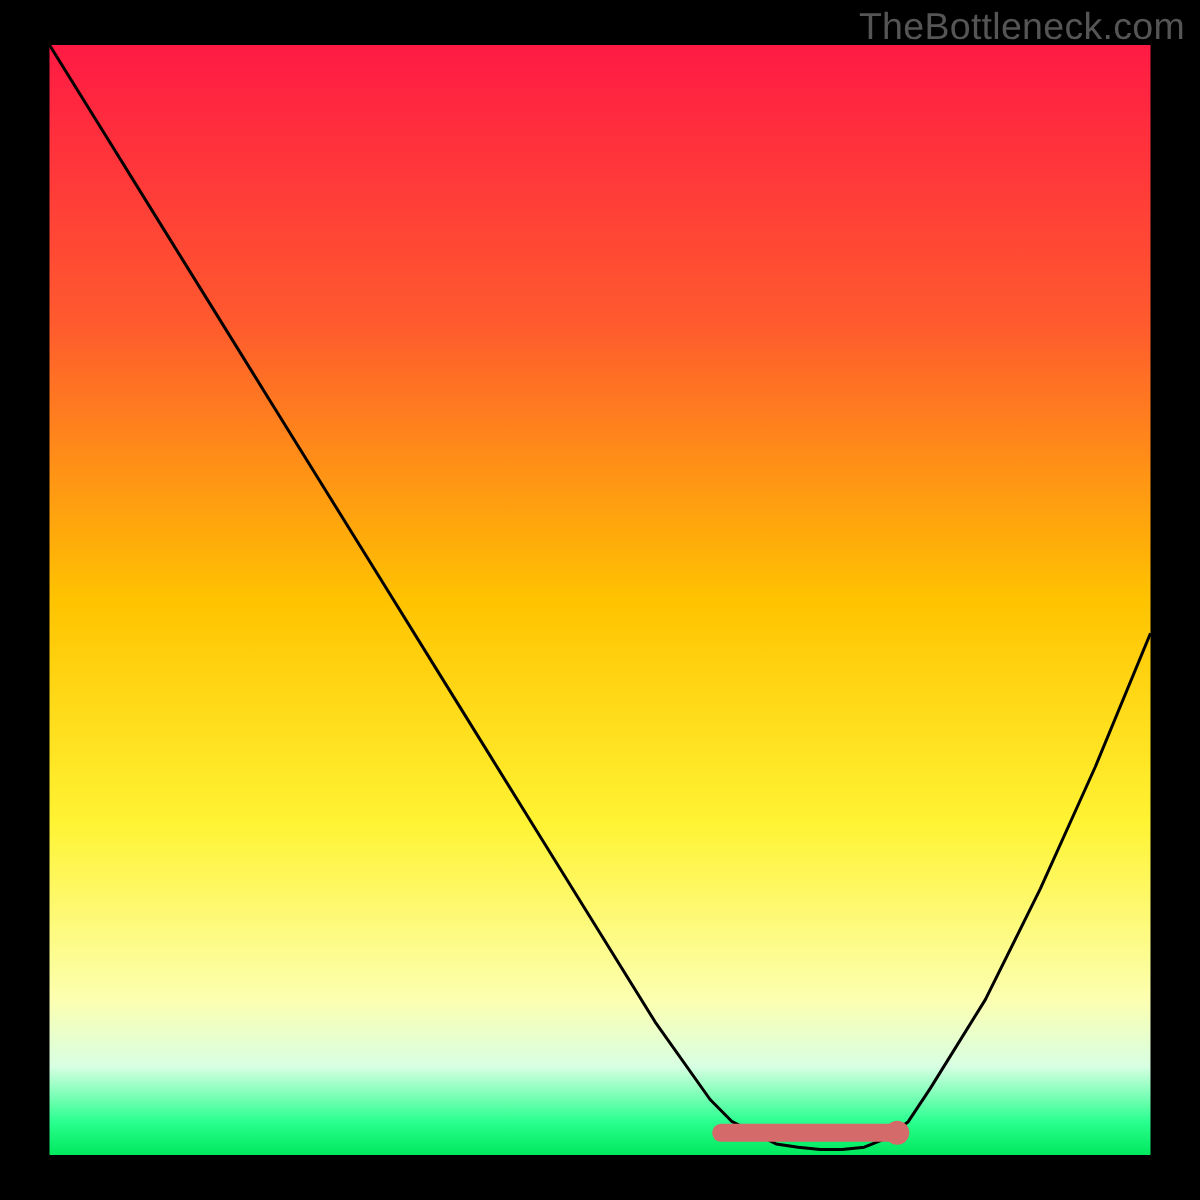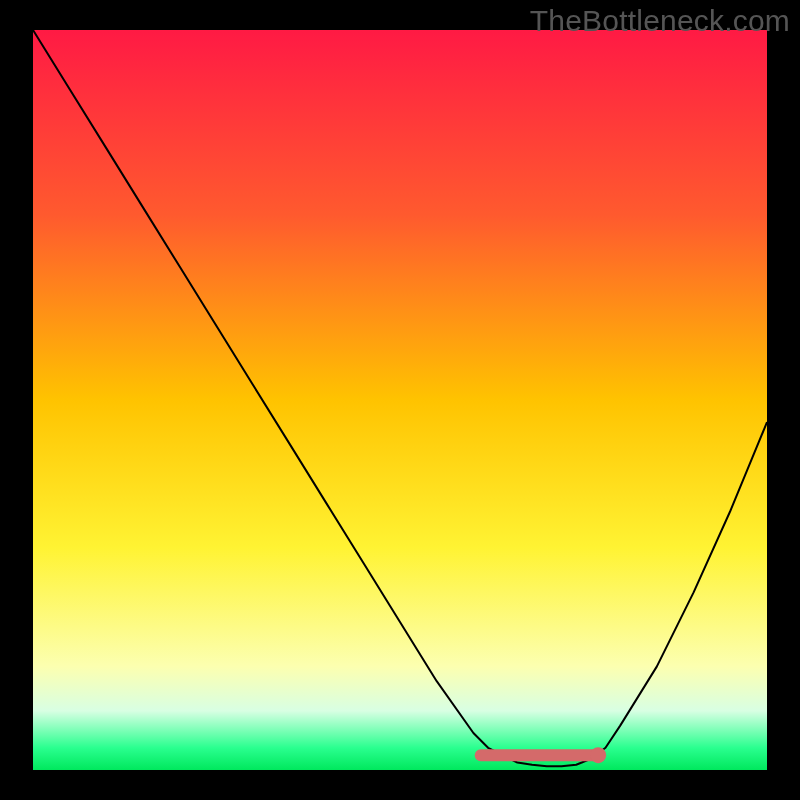--- a/index.html
+++ b/index.html
@@ -13,21 +13,21 @@
   .chart-wrap {
     position: relative;
     width: 800px;
     height: 800px;
   }
   .watermark {
     position: absolute;
     top: 4px;
     right: 10px;
     color: #555;
-    font-size: 30px;
+    font-size: 25px;
     font-weight: 500;
     letter-spacing: 0.2px;
     z-index: 5;
   }
   svg {
     display: block;
   }
 </style>
 </head>
 <body>

